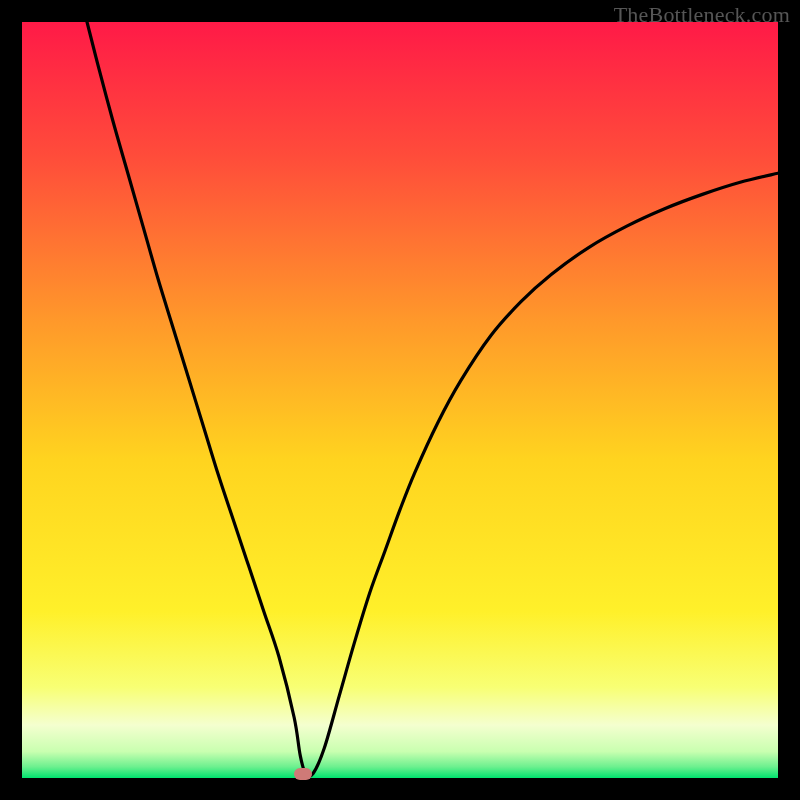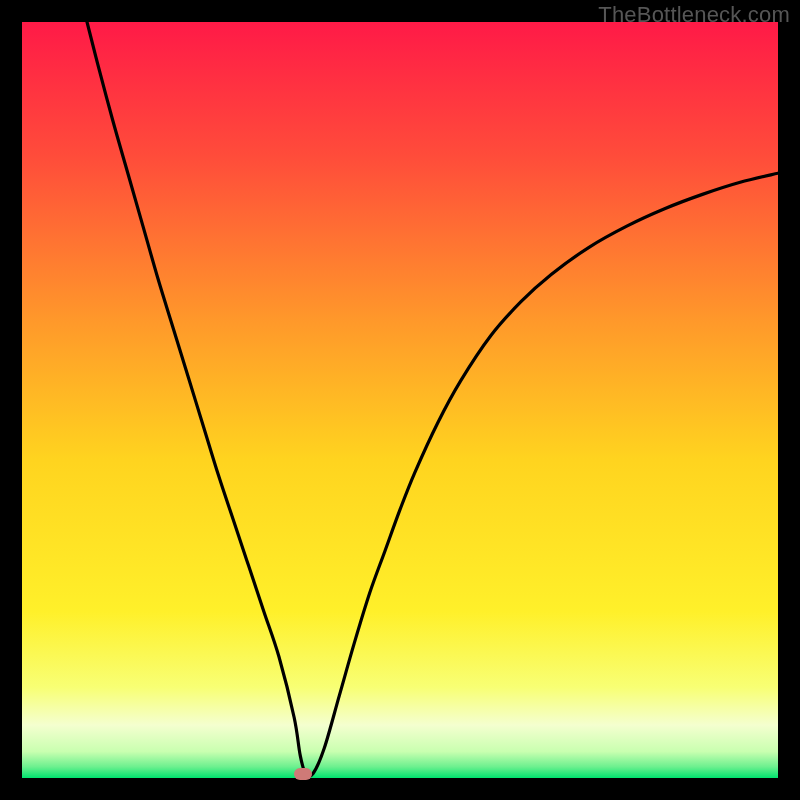--- a/index.html
+++ b/index.html
@@ -15,21 +15,21 @@
     left: 22px;
     top: 22px;
     width: 756px;
     height: 756px;
     background: #000;
   }
   .watermark {
     position: absolute;
     top: 2px;
     right: 10px;
-    font-family: Liberation Sans, sans-serif;
+    font-family: Liberation Serif, serif;
     font-size: 22px;
     color: #565656;
     letter-spacing: 0.2px;
     z-index: 5;
   }
   svg.plot {
     position: absolute;
     left: 0;
     top: 0;
     width: 756px;

